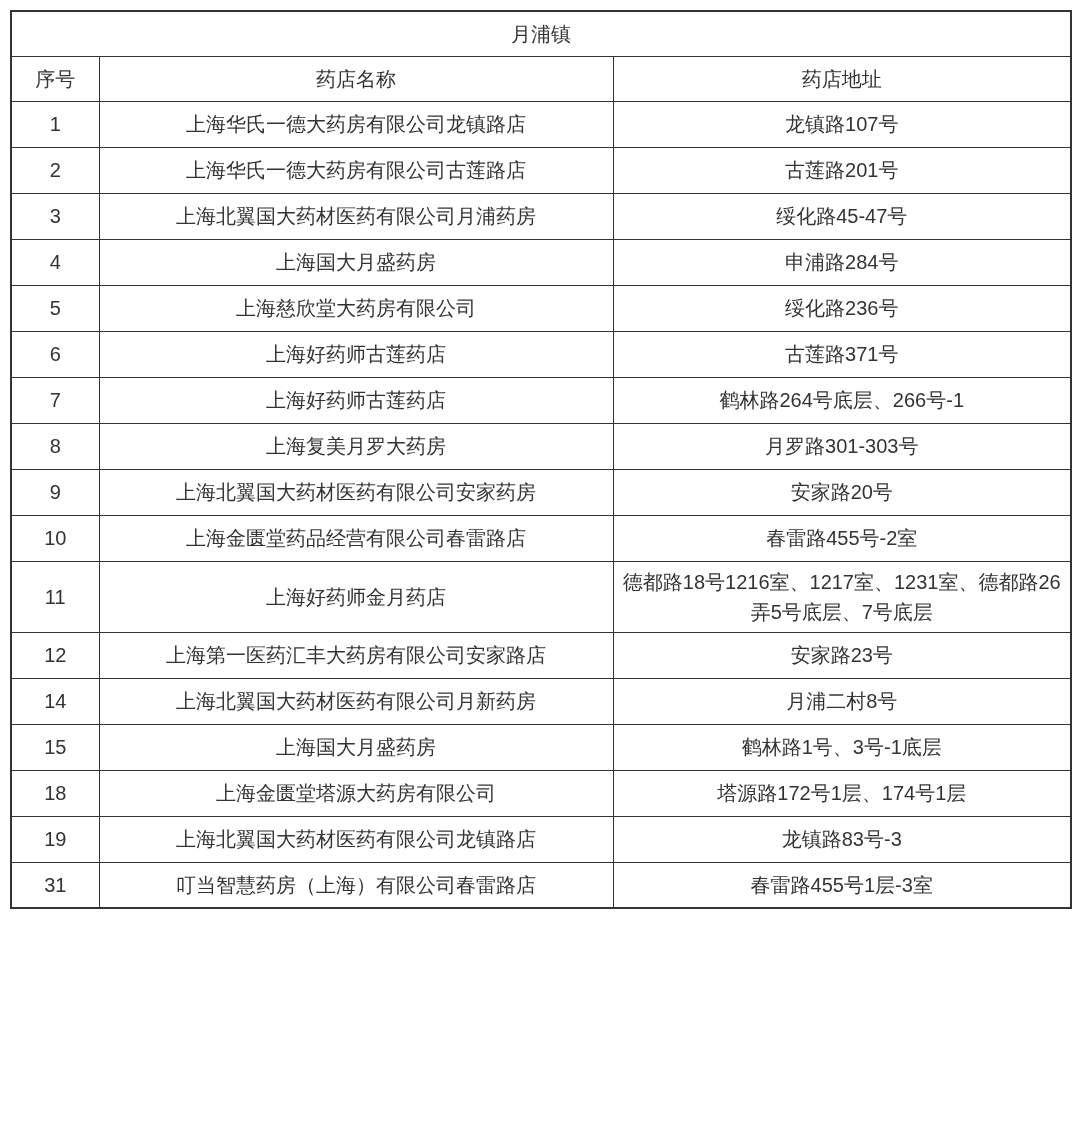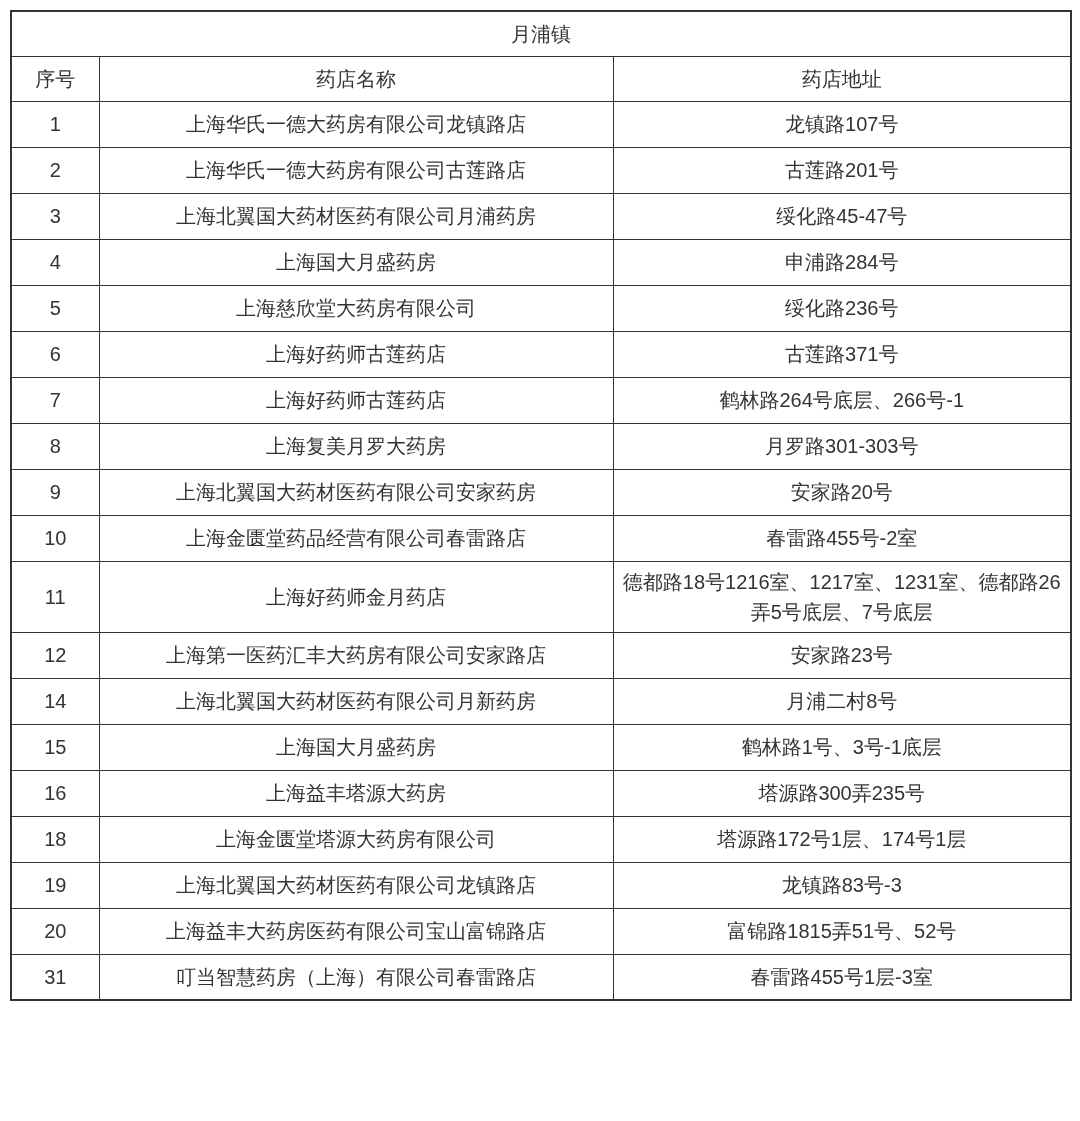--- a/index.html
+++ b/index.html
@@ -151,44 +151,34 @@
     <td>上海北翼国大药材医药有限公司月新药房</td>
     <td>月浦二村8号</td>
   </tr>
 
   <tr>
     <td>15</td>
     <td>上海国大月盛药房</td>
     <td>鹤林路1号、3号-1底层</td>
   </tr>
 
-  <tr>
-    <td>16</td>
-    <td>上海益丰塔源大药房</td>
-    <td>塔源路300弄235号</td>
-  </tr>
 
 
   <tr>
     <td>18</td>
     <td>上海金匮堂塔源大药房有限公司</td>
     <td>塔源路172号1层、174号1层</td>
   </tr>
 
   <tr>
     <td>19</td>
     <td>上海北翼国大药材医药有限公司龙镇路店</td>
     <td>龙镇路83号-3</td>
   </tr>
 
-  <tr>
-    <td>20</td>
-    <td>上海益丰大药房医药有限公司宝山富锦路店</td>
-    <td>富锦路1815弄51号、52号</td>
-  </tr>
 
   <tr>
     <td>31</td>
     <td>叮当智慧药房（上海）有限公司春雷路店</td>
     <td>春雷路455号1层-3室</td>
   </tr>
 </tbody>
   </table>
 </div>
 

